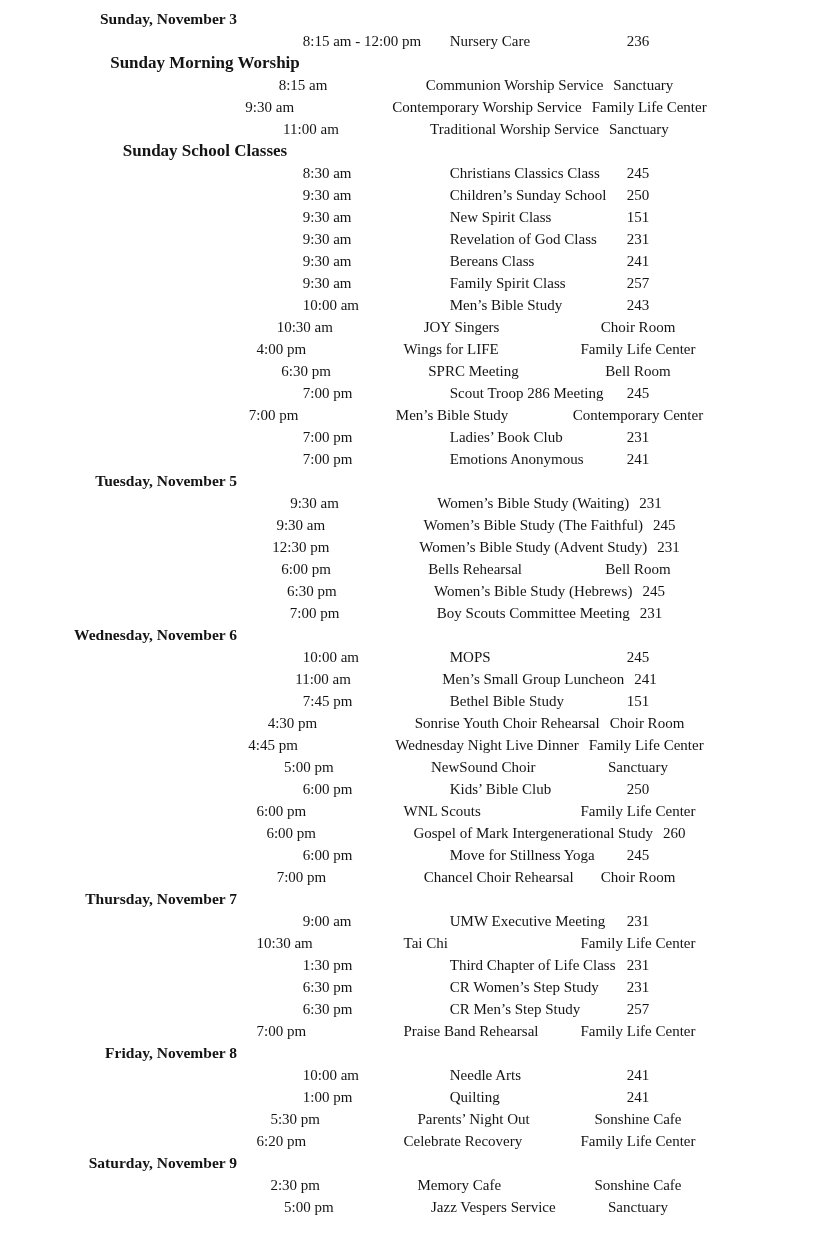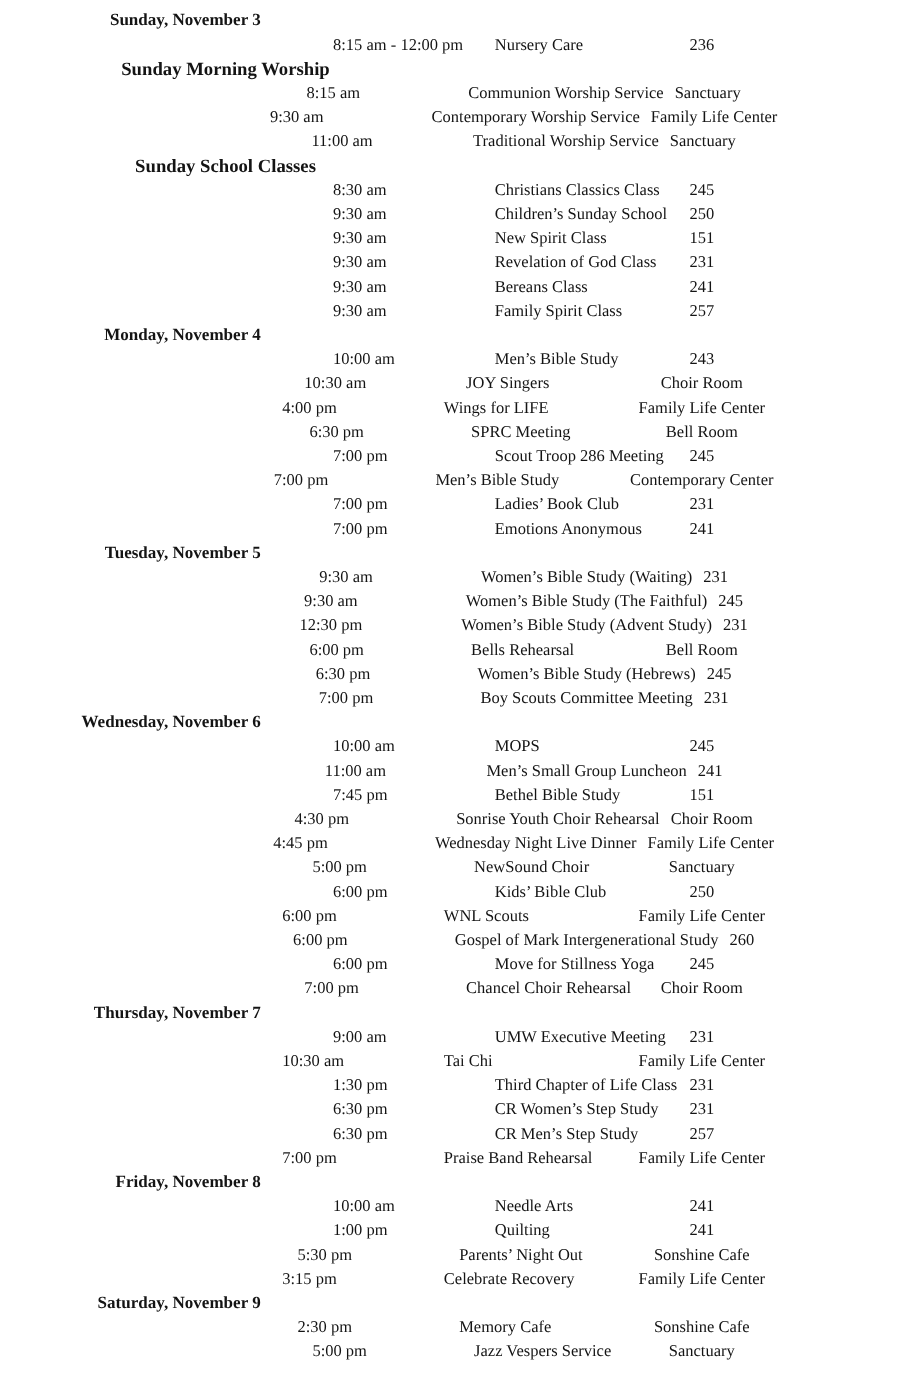--- a/index.html
+++ b/index.html
@@ -113,21 +113,20 @@
 
   <div class="event-row">
     <span class="event-time">9:30 am</span>
     <span class="event-name">Family Spirit Class</span>
     <span class="event-location">257</span>
   </div>
 </div>
   </section>
 
   <section class="day">
-    <h2 class="day-title">Monday, November 4</h2>
     <div class="day-items">
   <div class="event-row">
     <span class="event-time">10:00 am</span>
     <span class="event-name">Men’s Bible Study</span>
     <span class="event-location">243</span>
   </div>
 
   <div class="event-row">
     <span class="event-time">10:30 am</span>
     <span class="event-name">JOY Singers</span>
@@ -340,21 +339,21 @@
     <span class="event-location">241</span>
   </div>
 
   <div class="event-row">
     <span class="event-time">5:30 pm</span>
     <span class="event-name">Parents’ Night Out</span>
     <span class="event-location">Sonshine Cafe</span>
   </div>
 
   <div class="event-row">
-    <span class="event-time">3:15 pm</span>
+    <span class="event-time">6:20 pm</span>
     <span class="event-name">Celebrate Recovery</span>
     <span class="event-location">Family Life Center</span>
   </div>
 </div>
   </section>
 
   <section class="day">
     <h2 class="day-title">Saturday, November 9</h2>
     <div class="day-items">
   <div class="event-row">

